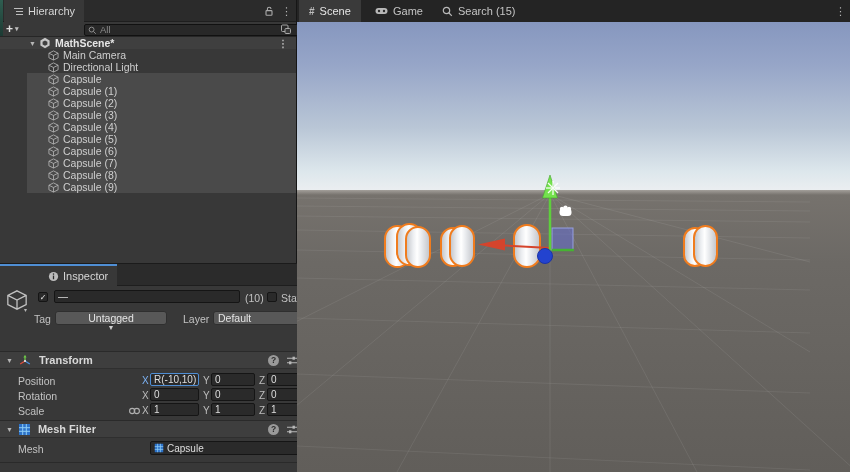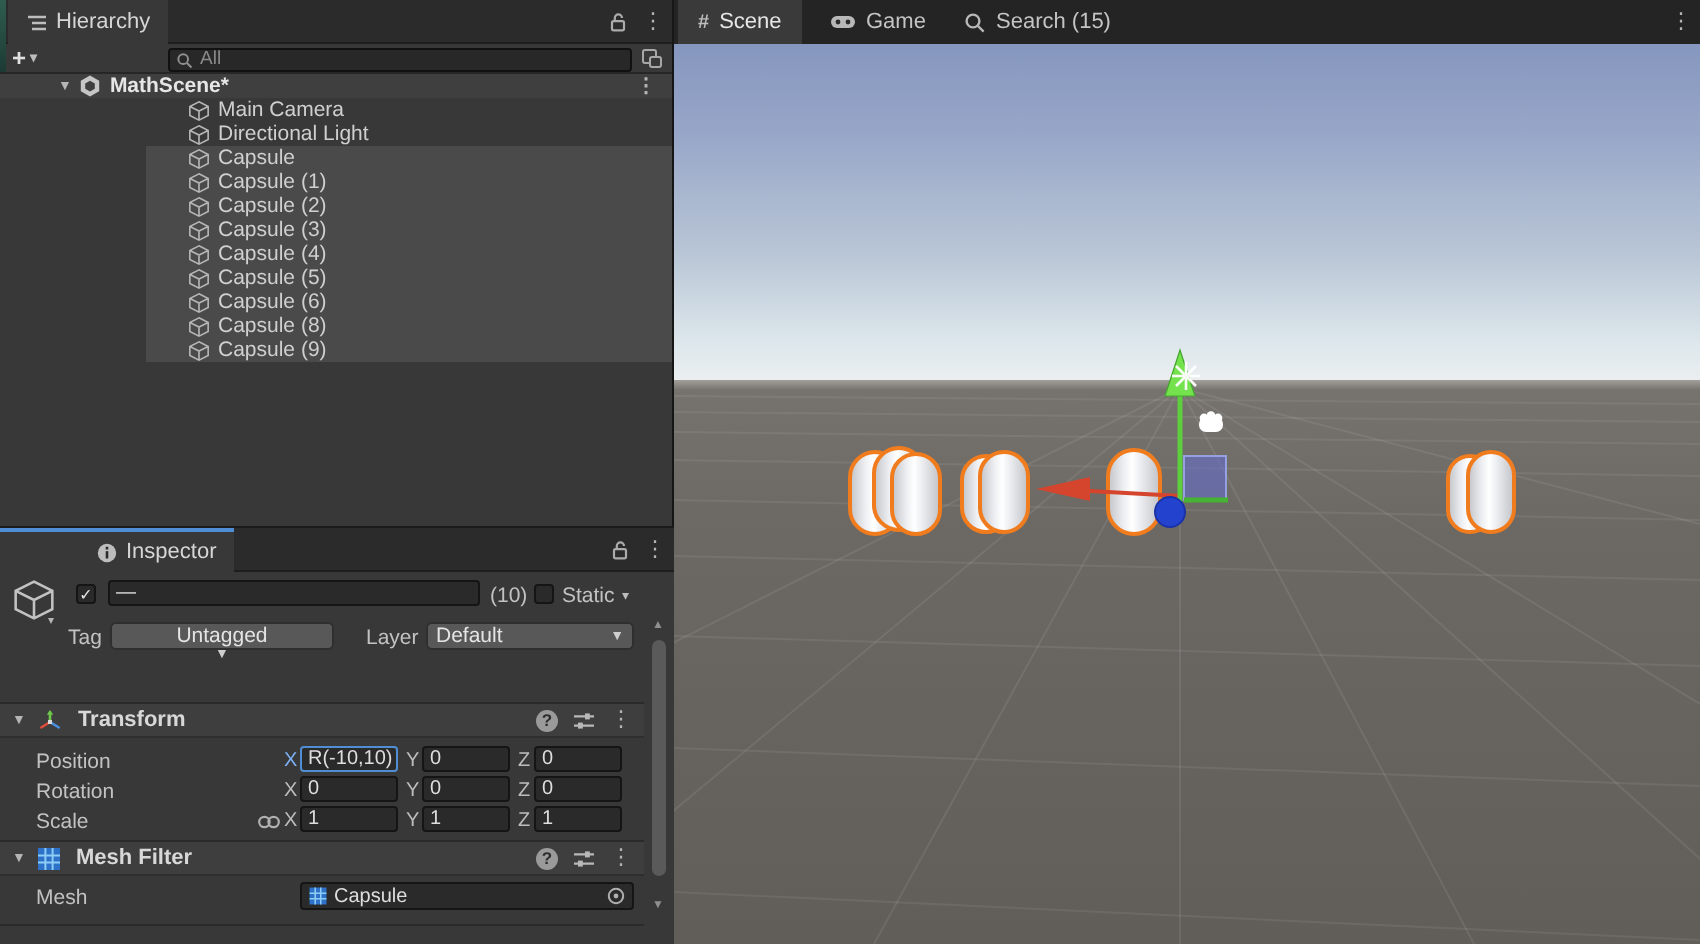--- a/index.html
+++ b/index.html
@@ -1,21 +1,21 @@
 <!DOCTYPE html>
 <html><head>
 <meta charset="utf-8">
 <style>
   * { margin:0; padding:0; box-sizing:border-box; }
   html,body { width:850px; height:472px; background:#383838; overflow:hidden;
     font-family:"Liberation Sans", sans-serif; -webkit-font-smoothing:antialiased; }
   .app { position:relative; width:850px; height:472px; display:flex; background:#383838; }
 
   
-  .left { position:relative; width:337px; height:472px; border-right:1px solid #161616; background:#383838; flex:none; }
+  .left { position:relative; width:297px; height:472px; border-right:1px solid #161616; background:#383838; flex:none; }
   .sidestrip { position:absolute; left:0; top:0; width:3px; height:36px;
     background:linear-gradient(#2f5d50,#1c3a33); z-index:5; }
 
   .tabbar { position:relative; height:22px; background:#2b2b2b; border-bottom:1px solid #1e1e1e; }
   .tab { position:absolute; top:0; height:22px; display:flex; align-items:center; gap:4px;
     padding:0 9px; background:#383838; color:#d6d6d6; font-size:11px; }
   .tab.blue-top { border-top:2px solid #4f8ed4; }
   .bar-icons { position:absolute; right:4px; top:0; height:22px; display:flex; align-items:center; gap:7px; }
   .kebab { color:#b4b4b4; font-size:11px; line-height:1; }
   svg.ic { display:block; }
@@ -24,21 +24,21 @@
   .htoolbar { position:relative; height:15px; background:#383838; border-bottom:1px solid #262626; }
   .plusbtn { position:absolute; left:6px; top:0px; color:#e0e0e0; font-size:12px; font-weight:bold; }
   .plusbtn .caret { font-size:7px; color:#bdbdbd; margin-left:2px; vertical-align:2px; }
   .searchfield { position:absolute; left:84px; top:2px; width:232px; height:12px; background:#282828;
     border:1px solid #111; border-radius:2px; display:flex; align-items:flex-end; gap:3px; padding:0 3px; }
   .searchfield span { color:#8a8a8a; font-size:9.5px; }
   .swin { position:absolute; right:4px; top:1px; }
 
   
   .hlist { position:relative; }
-  .hrow { position:relative; height:12px; display:flex; align-items:center; color:#cfcfcf; font-size:10.5px;margin-left:46px; }
+  .hrow { position:relative; height:12px; display:flex; align-items:center; color:#cfcfcf; font-size:10.5px; }
   .hrow.sel { background:linear-gradient(90deg, rgba(0,0,0,0) 27px, #4a4a4a 27px); }
   .scene-row { height:12px; background:#3f3f3f; display:flex; align-items:center; color:#e6e6e6; font-size:10.5px; font-weight:bold; }
   .fold { color:#b5b5b5; font-size:7px; margin-left:29px; margin-right:3px; }
   .scene-row .obj-ic { margin-left:0; }
   .hrow .obj-ic { margin-left:48px; }
   .obj-ic { margin-right:4px; flex:none; }
   .scene-kebab { position:absolute; right:8px; color:#b4b4b4; font-size:10px; }
 
   
   .inspector { position:absolute; left:0; top:263px; width:337px; height:209px; background:#383838; border-top:1px solid #1b1b1b; }
@@ -185,20 +185,26 @@
             <svg class="ic obj-ic" width="11" height="11" viewBox="0 0 12 12">
               <path d="M6 1 L11 3.5 V8.5 L6 11 L1 8.5 V3.5 Z M1 3.5 L6 6 L11 3.5 M6 6 V11" fill="none" stroke="#b5b5b5" stroke-width="0.9"></path>
             </svg>
             <span>Capsule (5)</span>
           </div>
         <div class="hrow sel">
             <svg class="ic obj-ic" width="11" height="11" viewBox="0 0 12 12">
               <path d="M6 1 L11 3.5 V8.5 L6 11 L1 8.5 V3.5 Z M1 3.5 L6 6 L11 3.5 M6 6 V11" fill="none" stroke="#b5b5b5" stroke-width="0.9"></path>
             </svg>
             <span>Capsule (6)</span>
+          </div>
+        <div class="hrow sel">
+            <svg class="ic obj-ic" width="11" height="11" viewBox="0 0 12 12">
+              <path d="M6 1 L11 3.5 V8.5 L6 11 L1 8.5 V3.5 Z M1 3.5 L6 6 L11 3.5 M6 6 V11" fill="none" stroke="#b5b5b5" stroke-width="0.9"></path>
+            </svg>
+            <span>Capsule (7)</span>
           </div>
         <div class="hrow sel">
             <svg class="ic obj-ic" width="11" height="11" viewBox="0 0 12 12">
               <path d="M6 1 L11 3.5 V8.5 L6 11 L1 8.5 V3.5 Z M1 3.5 L6 6 L11 3.5 M6 6 V11" fill="none" stroke="#b5b5b5" stroke-width="0.9"></path>
             </svg>
             <span>Capsule (8)</span>
           </div>
         <div class="hrow sel">
             <svg class="ic obj-ic" width="11" height="11" viewBox="0 0 12 12">
               <path d="M6 1 L11 3.5 V8.5 L6 11 L1 8.5 V3.5 Z M1 3.5 L6 6 L11 3.5 M6 6 V11" fill="none" stroke="#b5b5b5" stroke-width="0.9"></path>

